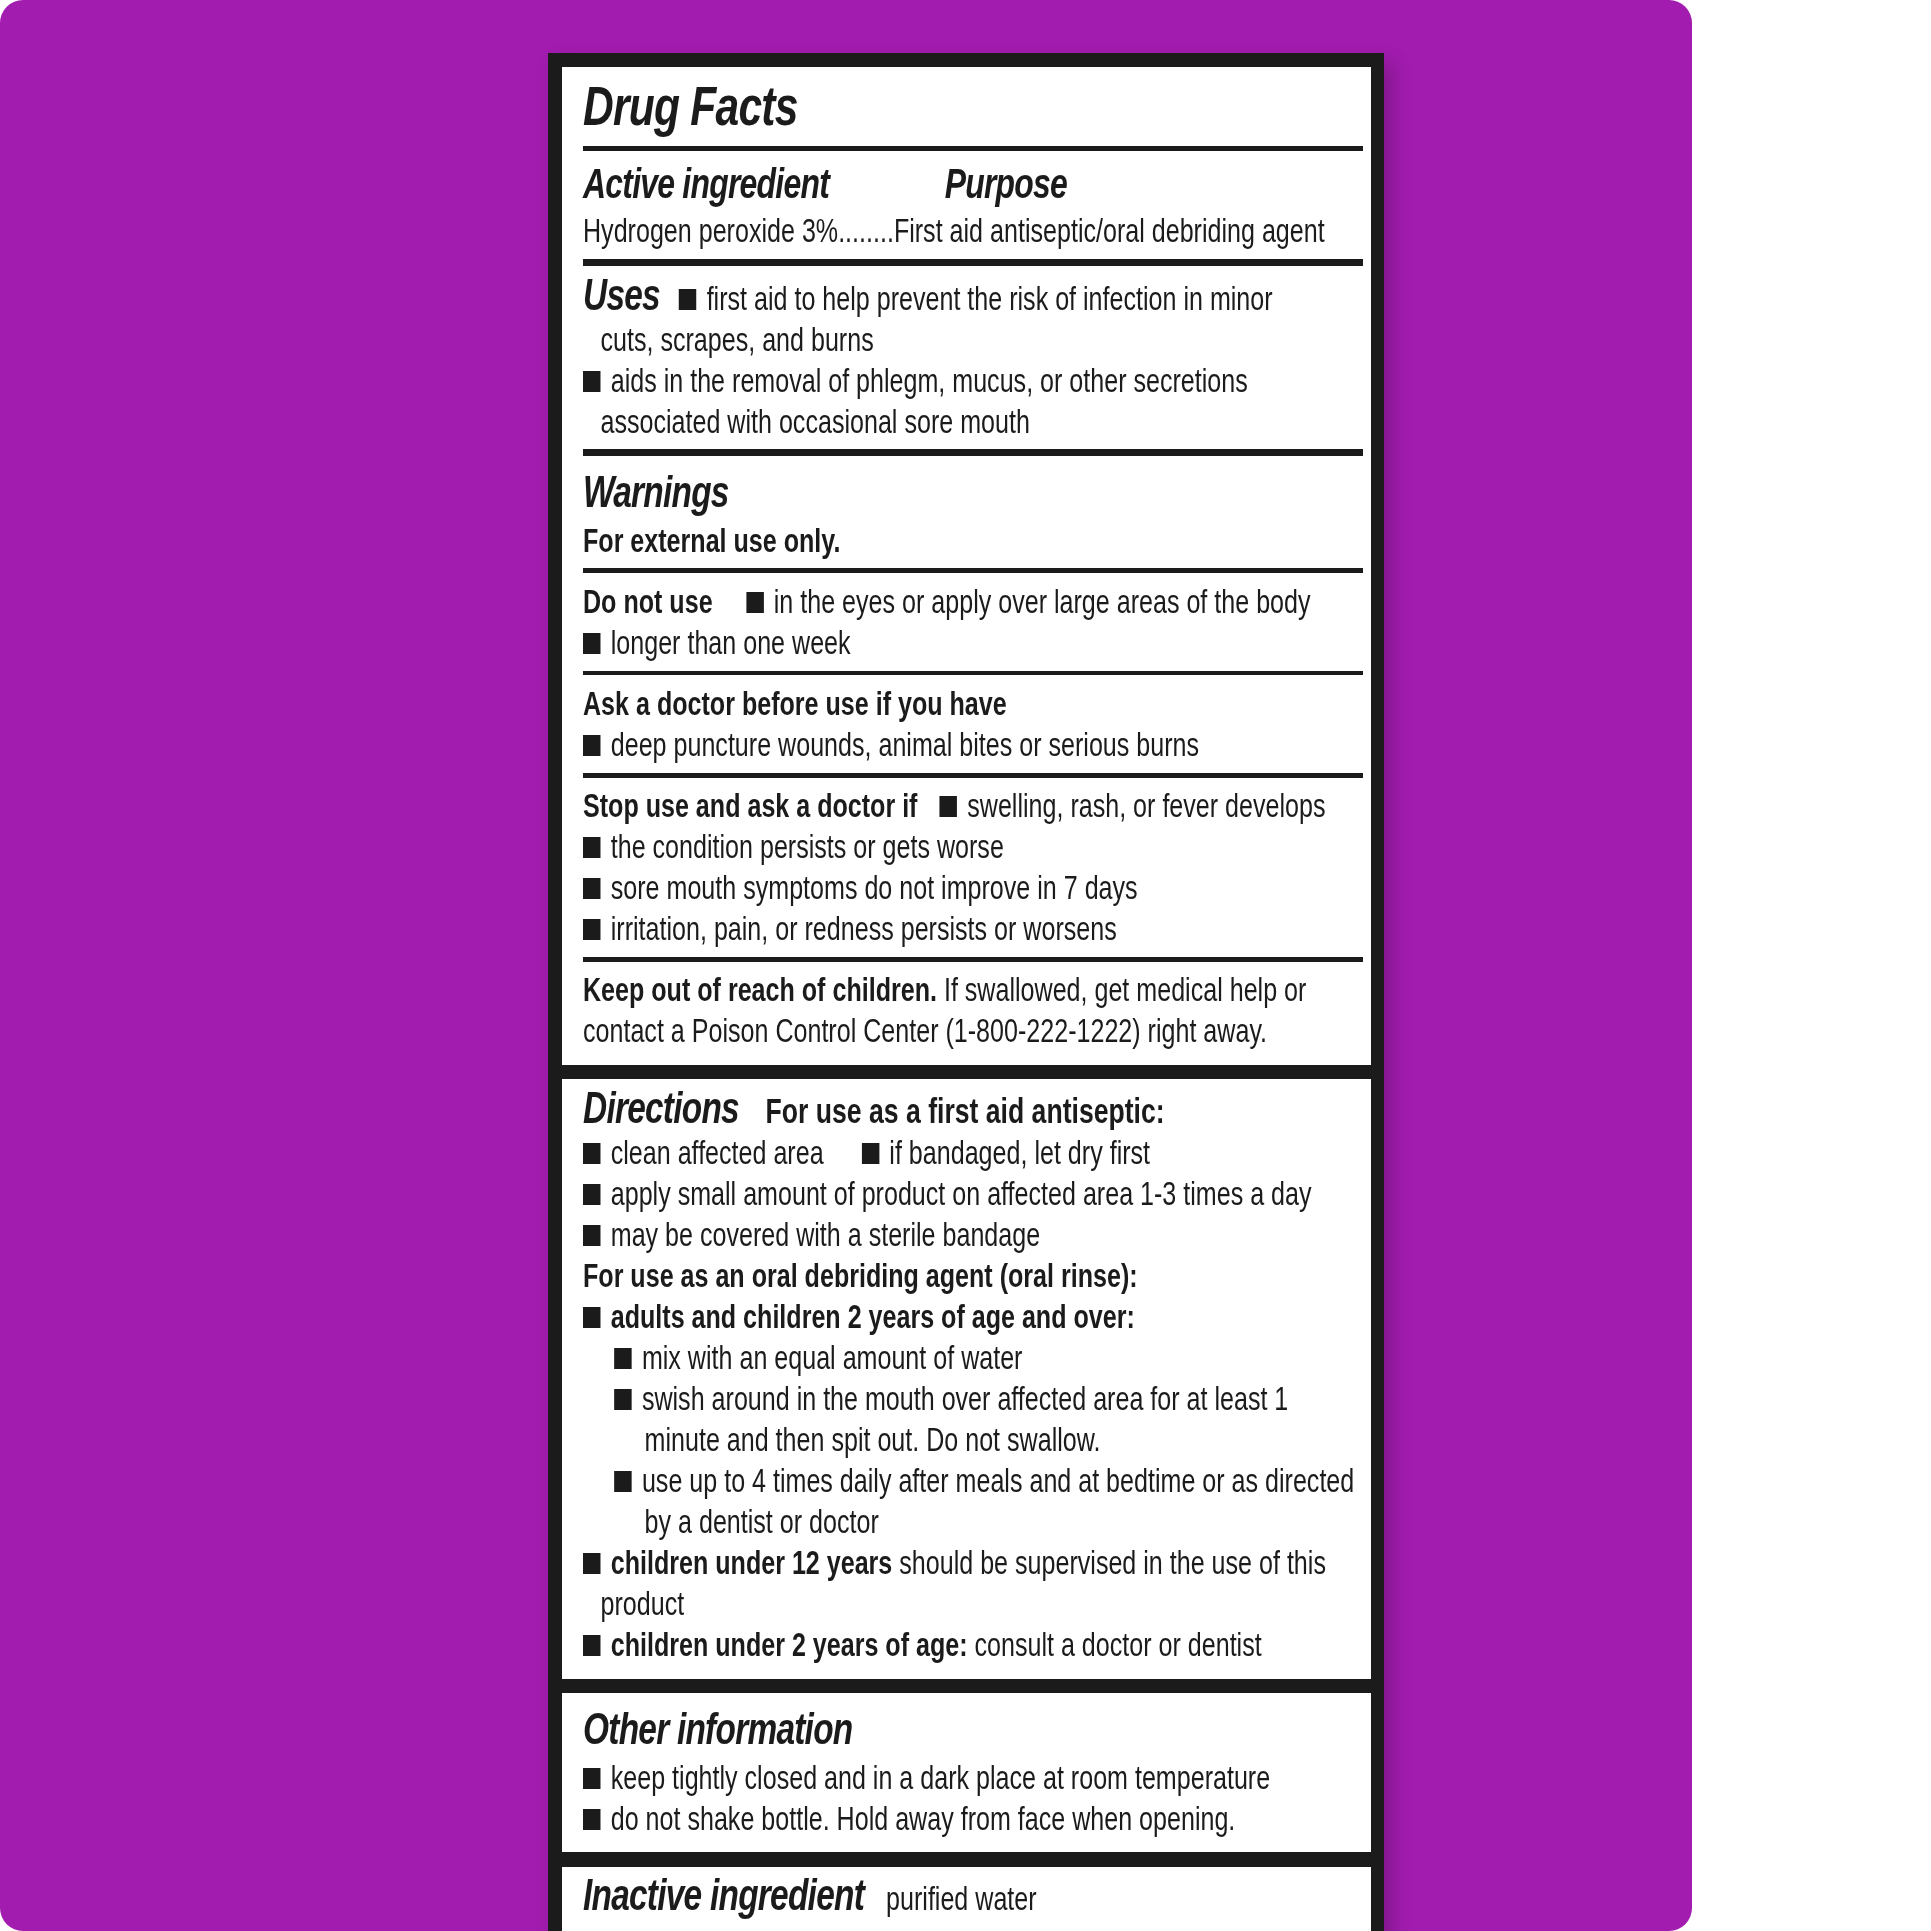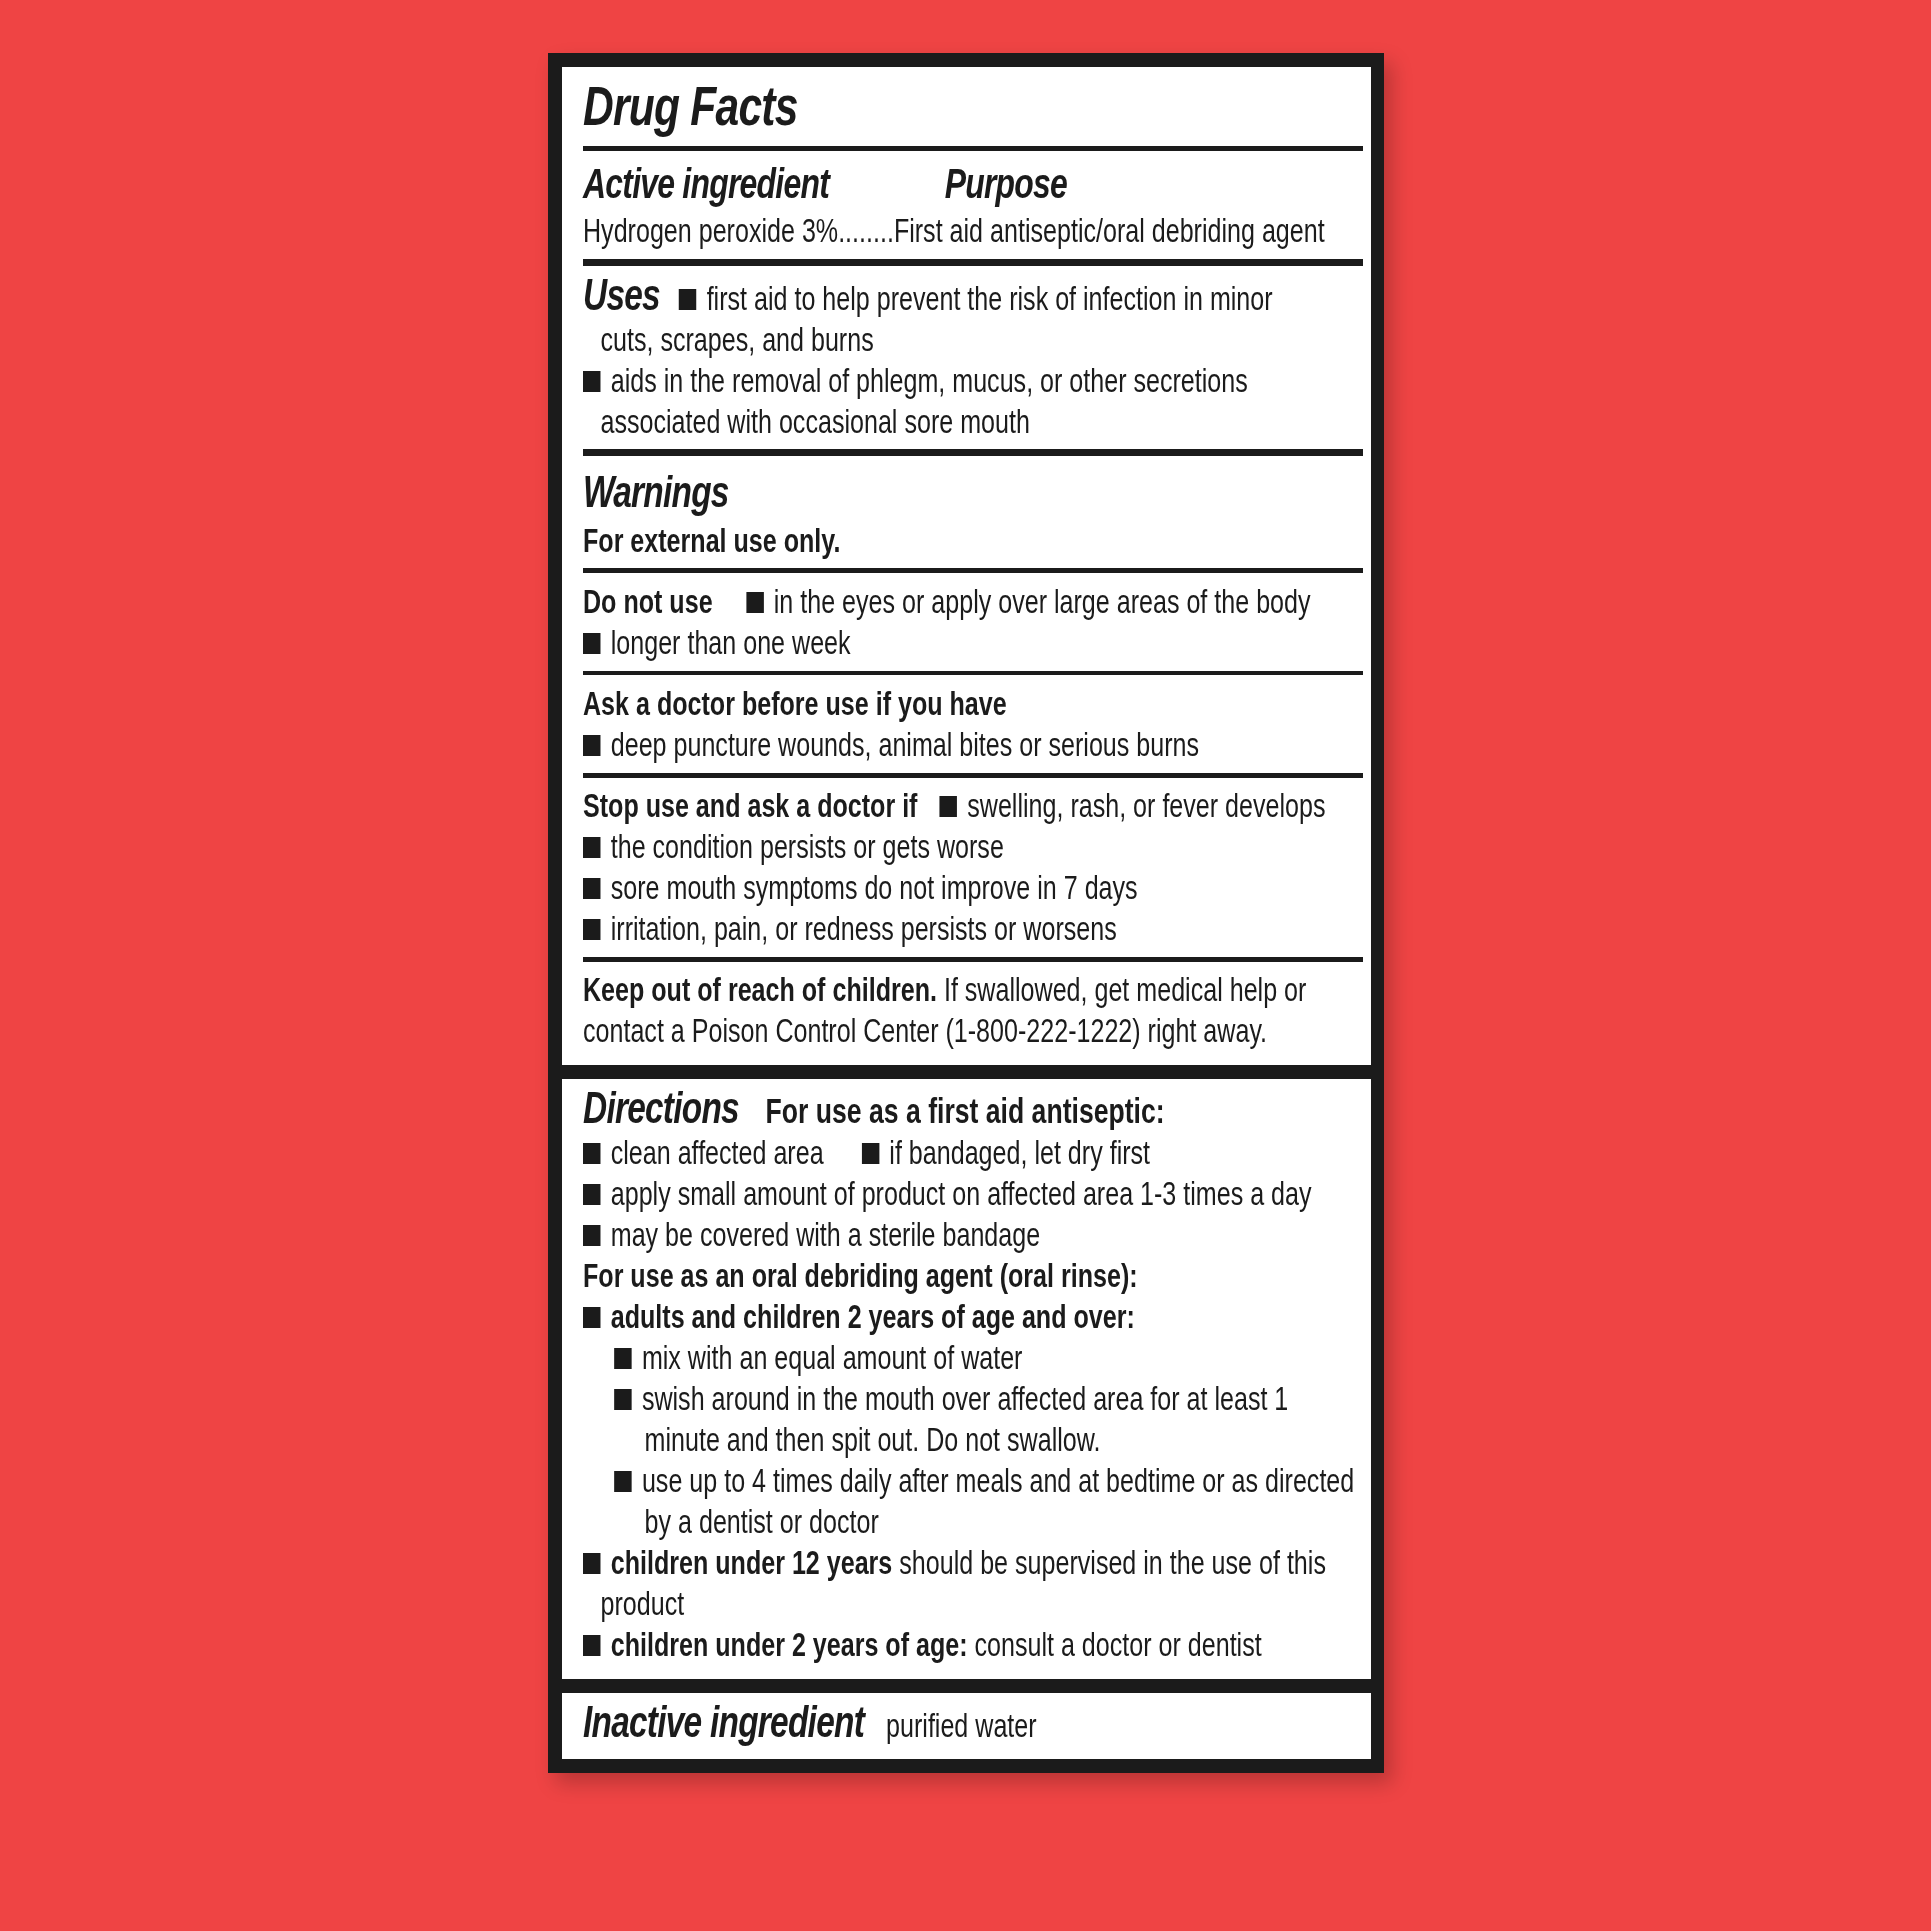--- a/index.html
+++ b/index.html
@@ -1,17 +1,17 @@
 <!DOCTYPE html>
 <html><head>
 <meta charset="utf-8">
 <style>
   html,body{margin:0;padding:0;}
   body{background:#ffffff;font-family:"Liberation Sans","DejaVu Sans",sans-serif;}
-  .stage{position:relative;width:1931px;height:1931px;background:#ef4444;overflow:hidden;}
+  .stage{position:relative;width:1692px;height:1931px;background:#a21caf;overflow:hidden;border-radius:23px;}
 
   .label{
     position:absolute;left:548px;top:53px;width:836px;
     background:#1b1b1b;padding:13.5px;box-sizing:border-box;
     box-shadow:7.7px 9.7px 19.3px rgba(0,0,0,0.22);
   }
   .panel{background:#ffffff;padding:7.7px 7.7px 13.5px 21px;margin-bottom:14.5px;}
   .panel:last-child{margin-bottom:0;}
 
   
@@ -105,20 +105,25 @@
       <div class="ln cont1">minute and then spit out. Do not swallow.</div>
       <div class="ln ind1"><span class="sq"></span><span>use up to 4 times daily after meals and at bedtime or as directed</span></div>
       <div class="ln cont1">by a dentist or doctor</div>
 
       <div class="ln"><span class="sq"></span><span class="bold">children under 12 years</span> <span>should be supervised in the use of this</span></div>
       <div class="ln cont0">product</div>
 
       <div class="ln"><span class="sq"></span><span class="bold">children under 2 years of age:</span> <span>consult a doctor or dentist</span></div>
     </section>
 
+    <section class="panel">
+      <div class="ln h2w">Other information</div>
+      <div class="ln"><span class="sq"></span><span>keep tightly closed and in a dark place at room temperature</span></div>
+      <div class="ln"><span class="sq"></span><span>do not shake bottle. Hold away from face when opening.</span></div>
+    </section>
 
     <section class="panel">
       <div class="ln"><span class="h2i">Inactive ingredient</span><span class="val-inline">purified water</span></div>
     </section>
 
   </div>
 </div>
 
 
 </body></html>

